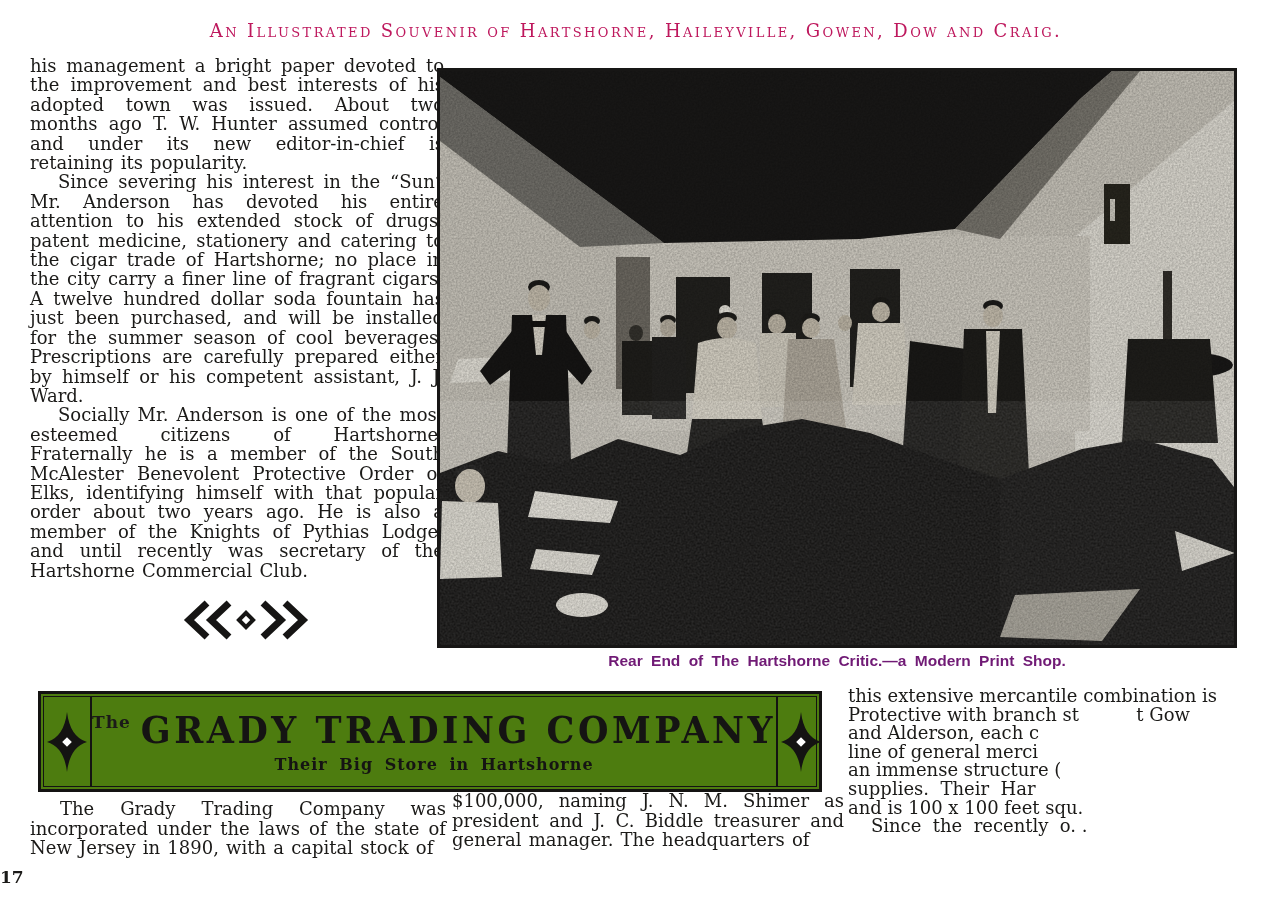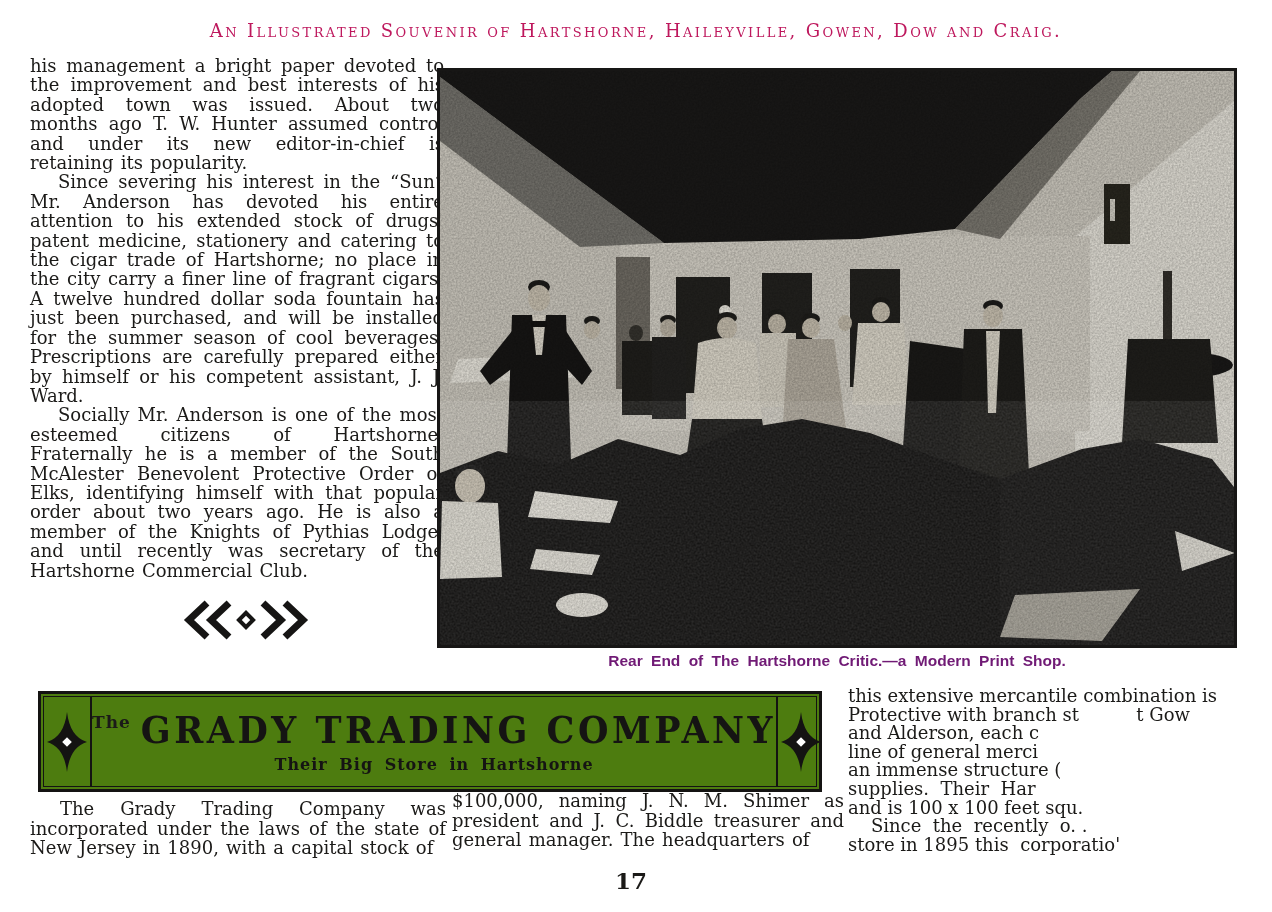--- a/index.html
+++ b/index.html
@@ -58,21 +58,21 @@
   .banner-subtitle{
     font-size:16px;font-weight:bold;letter-spacing:1px;word-spacing:5px;margin-top:8px;color:#151413;
   }
   
   .bcol{font-size:18px;line-height:19.6px;text-align:justify;word-spacing:1.5px;}
   .bcol1{left:30px;top:799px;width:416px;text-indent:30px;}
   .bcol2{left:452px;top:791px;width:392px;}
   .bcol3{left:848px;top:687px;width:412px;font-size:18px;line-height:18.6px;}
   .bcol3 .ln{white-space:pre;}
   .page-number{
-    left:0;top:867px;width:1262px;text-align:center;font-weight:bold;font-size:23px;
+    left:0;top:867px;width:1262px;text-align:left;font-weight:bold;font-size:17px;
   }
 </style>
 </head>
 <body>
 
 <div class="abs running-head">An Illustrated Souvenir of Hartshorne, Haileyville, Gowen, Dow and Craig.</div>
 
 <div class="abs left-col">
   <p>his management a bright paper devoted to the improvement and best interests of his adopted town was issued.  About two months ago T. W. Hunter assumed control and under its new editor-in-chief is retaining its popularity.</p>
   <p>Since severing his interest in the “Sun” Mr. Anderson has devoted his entire attention to his extended stock of drugs, patent medicine, stationery and catering to the cigar trade of Hartshorne; no place in the city carry a finer line of fragrant cigars.  A twelve hundred dollar soda fountain has just been purchased, and will be installed for the summer season of cool beverages.  Prescriptions are carefully prepared either by himself or his competent assistant, J. J. Ward.</p>
@@ -217,16 +217,15 @@
 <div class="abs bcol bcol2">$100,000, naming J. N. M. Shimer as president and J. C. Biddle treasurer and general manager.  The headquarters of</div>
 <div class="abs bcol3">
   <div class="ln">this extensive mercantile combination is</div>
   <div class="ln">Protective with branch st          t Gow</div>
   <div class="ln">and Alderson, each c</div>
   <div class="ln">line of general merci</div>
   <div class="ln">an immense structure (</div>
   <div class="ln">supplies.  Their  Har</div>
   <div class="ln">and is 100 x 100 feet squ.</div>
   <div class="ln">    Since  the  recently  o. .</div>
-  <div class="ln">store in 1895 this  corporatio'</div>
 </div>
 
 <div class="abs page-number">17</div>
 
 </body></html>

